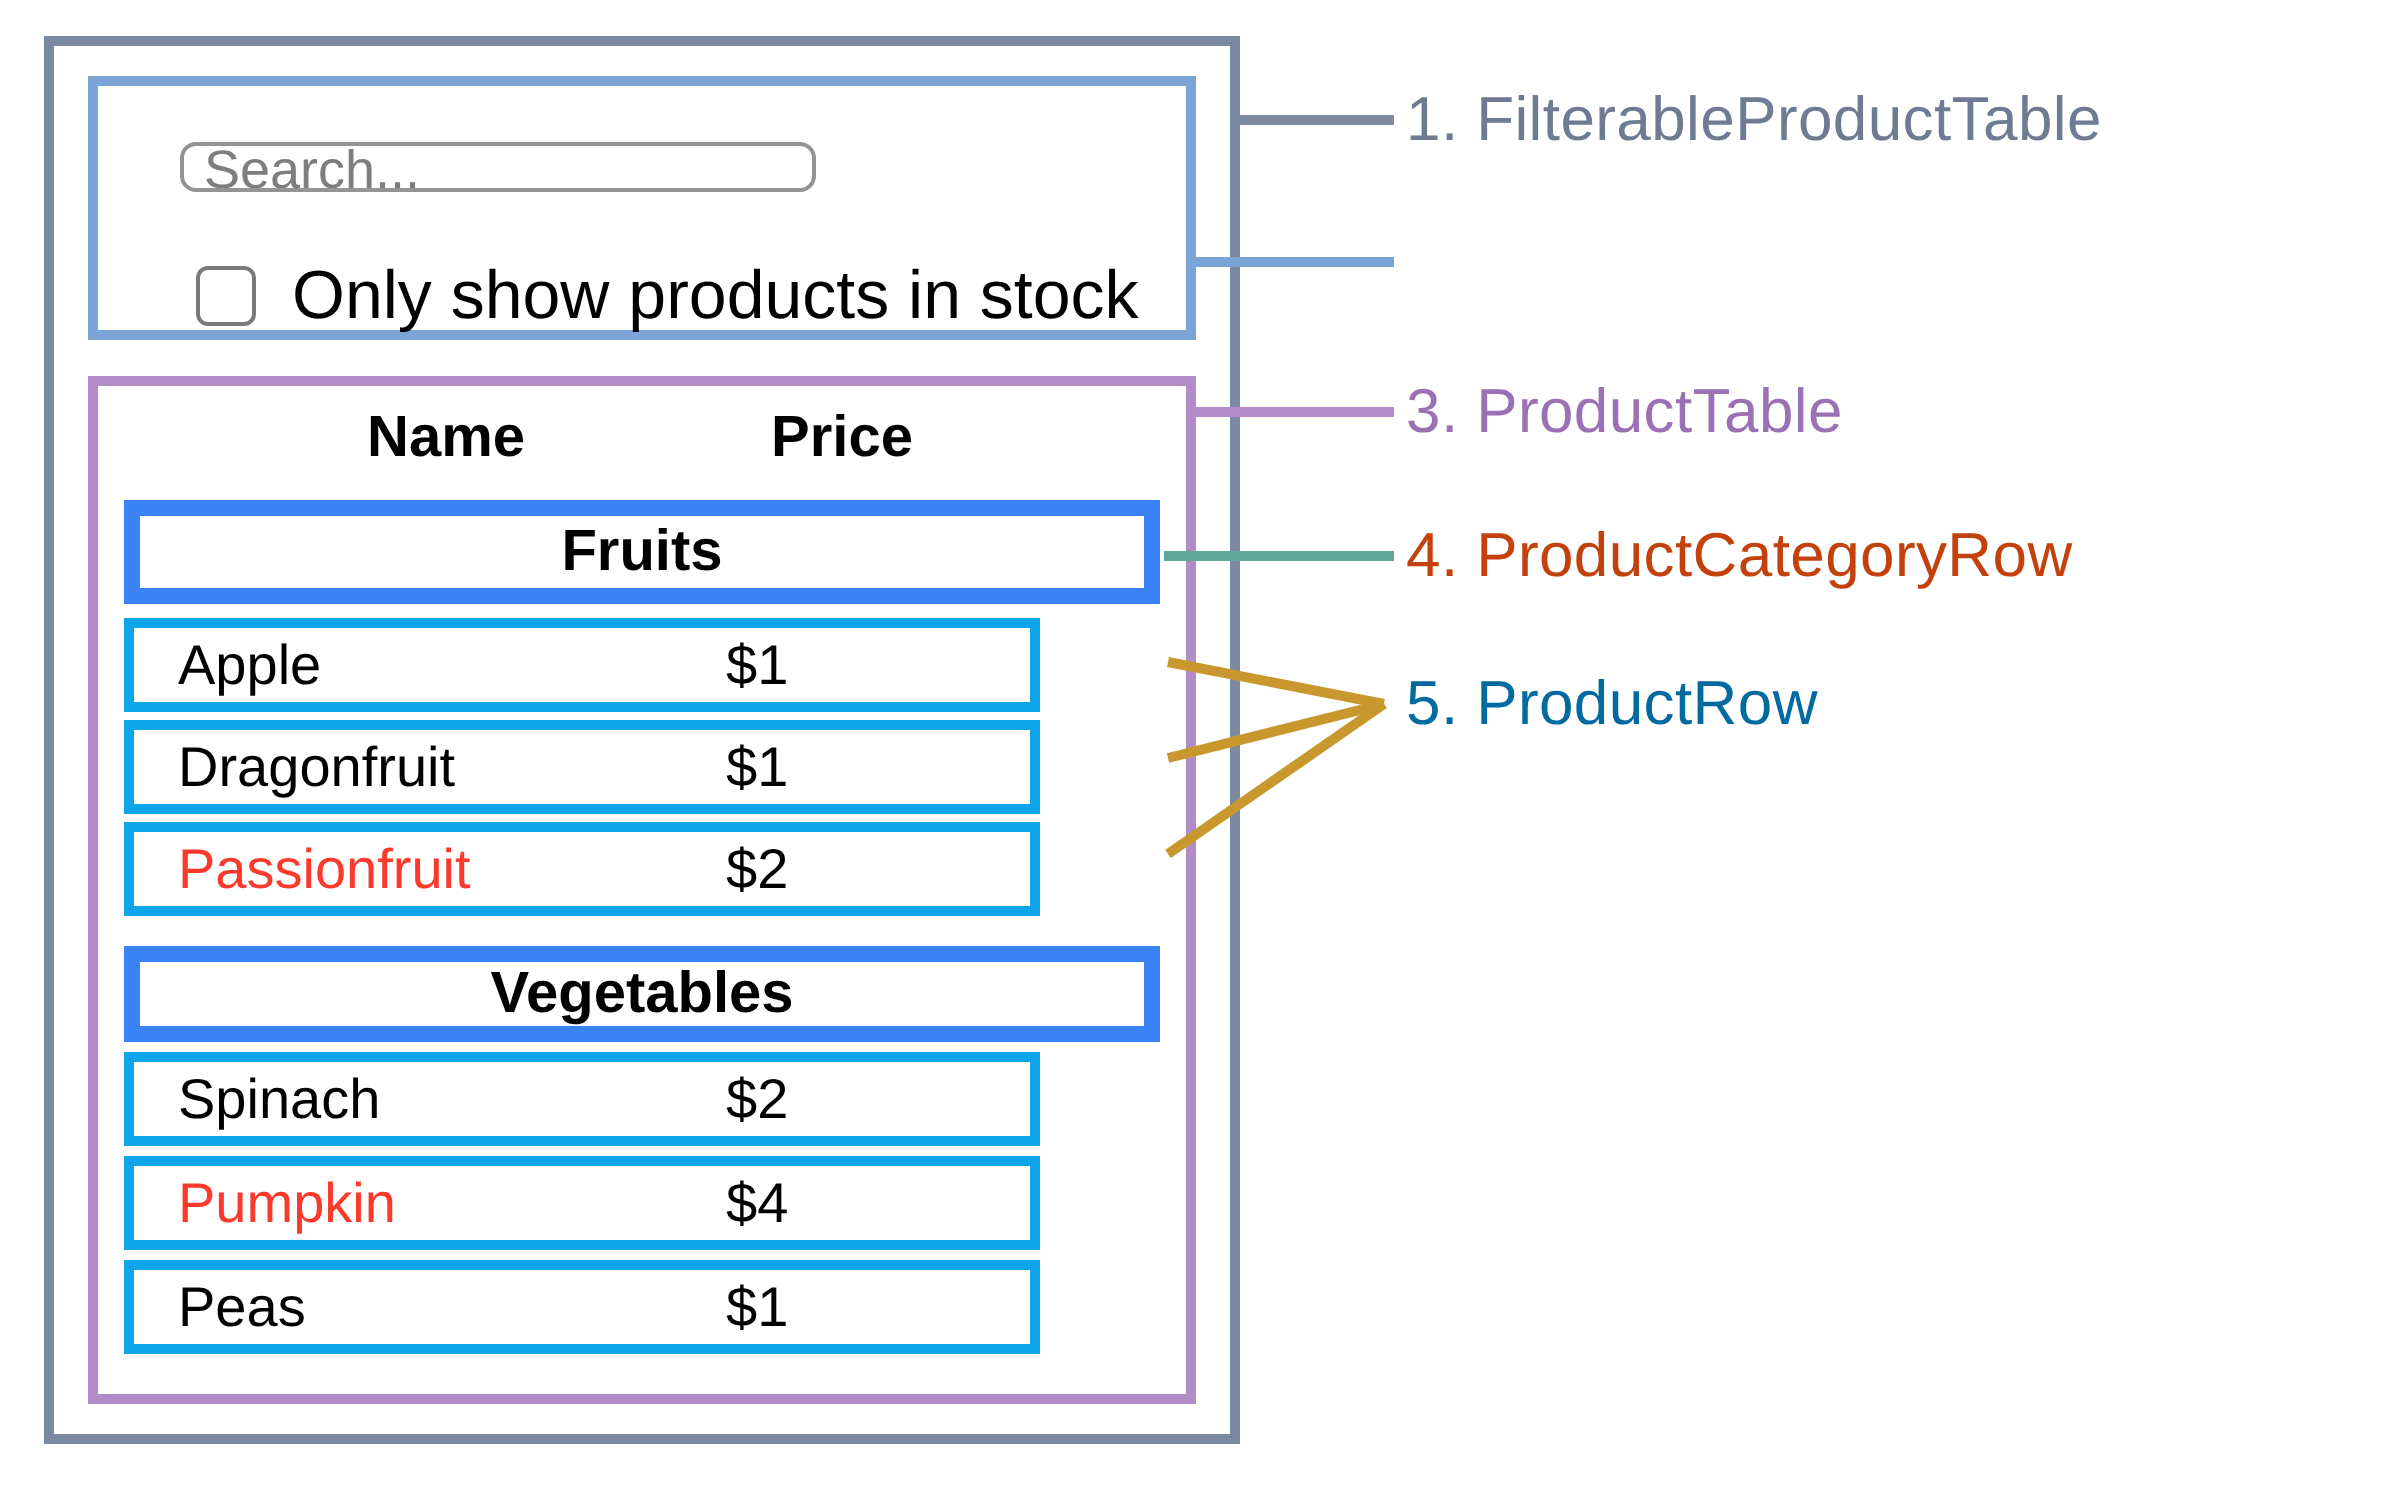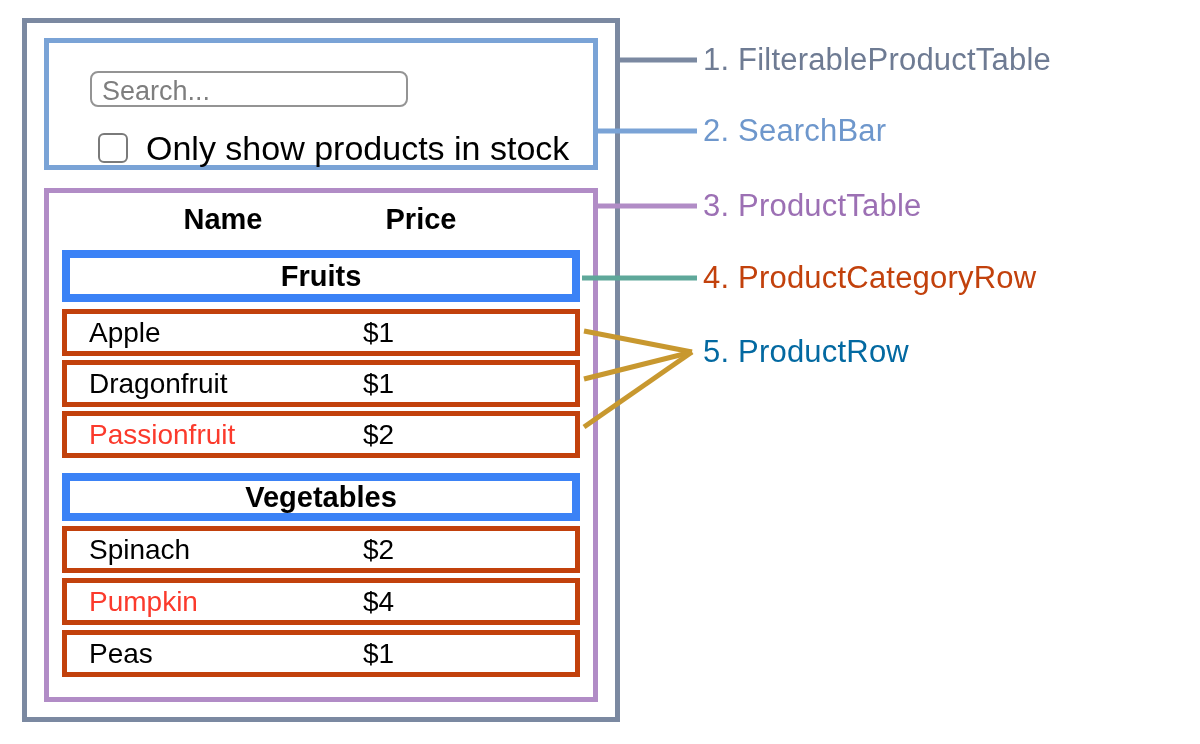--- a/index.html
+++ b/index.html
@@ -13,21 +13,21 @@
   }
   .abs { position: absolute; box-sizing: border-box; }
 
   
   #outer-box        { left: 22px;  top: 18px;  width: 598px; height: 704px; border: 5px solid #7b89a1; }
   #searchbar-box    { left: 44px;  top: 38px;  width: 554px; height: 132px; border: 5px solid #7aa3d6; }
   #product-table-box{ left: 44px;  top: 188px; width: 554px; height: 514px; border: 5px solid #b18cc6; }
 
   
   #search-input {
-    position: absolute; left: 90px; top: 71px; width: 318px; height: 36px;
+    position: absolute; left: 90px; top: 71px; width: 318px; height: 25px;
     box-sizing: border-box; border: 2px solid #949494; border-radius: 8px;
     font-family: "Liberation Sans", sans-serif; font-size: 27px; color: #b91c1c;
     padding: 4px 0 0 10px; outline: none; background: #fff;
   }
   #search-input::placeholder { color: #7e7e7e; opacity: 1; }
   #stock-checkbox {
     left: 98px; top: 133px; width: 30px; height: 30px;
     border: 2px solid #7a7a7a; border-radius: 6px; background: #fff;
   }
   #stock-label {
@@ -35,22 +35,22 @@
     font-size: 34px; color: #000;
   }
 
   
   .th { top: 203px; width: 130px; text-align: center; font-weight: bold; font-size: 29px; color: #000; }
   #name-header  { left: 158px; }
   #price-header { left: 356px; }
 
   
   .row {
-    position: absolute; left: 62px; width: 518px; height: 47px;
-    box-sizing: border-box; border: 5px solid #c2410c; background: #fff;
+    position: absolute; left: 62px; width: 458px; height: 47px;
+    box-sizing: border-box; border: 5px solid #0ea5e9; background: #fff;
   }
   .row .cell-name  { position: absolute; left: 22px;  top: 50%; transform: translateY(-50%); font-size: 28px; color: #000; }
   .row .cell-price { position: absolute; left: 296px; top: 50%; transform: translateY(-50%); font-size: 28px; color: #000; }
   .category-row {
     position: absolute; left: 62px; width: 518px;
     box-sizing: border-box; border: 8px solid #3b82f6; background: #fff;
     display: flex; align-items: center; justify-content: center;
     font-weight: bold; font-size: 29px; color: #000;
   }
   #row-fruits      { top: 250px; height: 52px; }
@@ -127,18 +127,17 @@
     <line x1="620" y1="60" x2="697" y2="60" stroke="#7b89a1" stroke-width="5"></line>
     <line x1="598" y1="131" x2="697" y2="131" stroke="#7aa3d6" stroke-width="5"></line>
     <line x1="598" y1="206" x2="697" y2="206" stroke="#b18cc6" stroke-width="5"></line>
     <line x1="582" y1="278" x2="697" y2="278" stroke="#5fa89a" stroke-width="5"></line>
     <line x1="584" y1="331" x2="692" y2="352" stroke="#c8982f" stroke-width="5"></line>
     <line x1="584" y1="379" x2="692" y2="352" stroke="#c8982f" stroke-width="5"></line>
     <line x1="584" y1="427" x2="692" y2="352" stroke="#c8982f" stroke-width="5"></line>
   </svg>
 
   <div class="anno" id="anno-1" style="color: rgb(110, 123, 147);">1. FilterableProductTable</div>
-  <div class="anno" id="anno-2" style="color: rgb(110, 151, 204);">2. SearchBar</div>
   <div class="anno" id="anno-3" style="color: rgb(156, 112, 180);">3. ProductTable</div>
   <div class="anno" id="anno-4" style="color: #c2410c;">4. ProductCategoryRow</div>
   <div class="anno" id="anno-5" style="color: #0369a1;">5. ProductRow</div>
 
 </div>
 
 </body></html>

